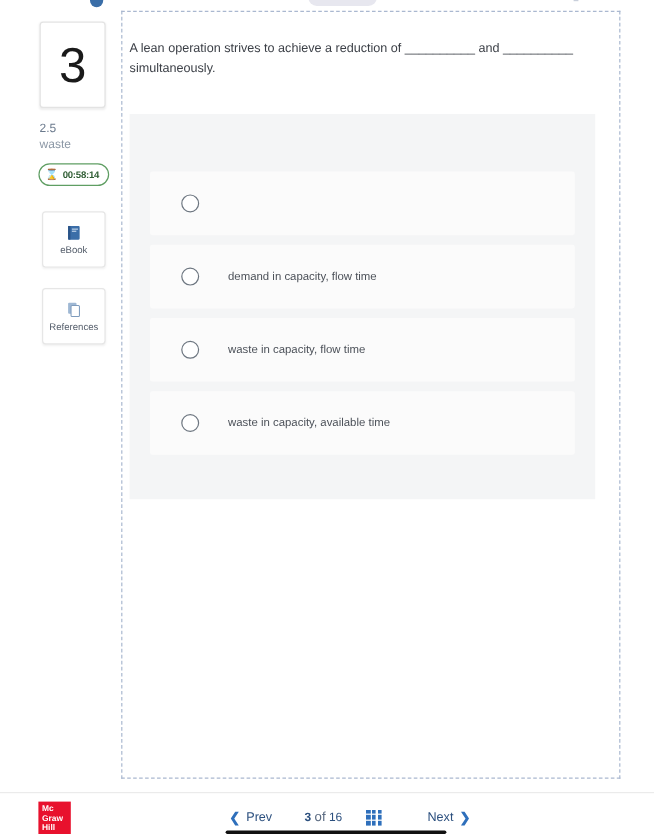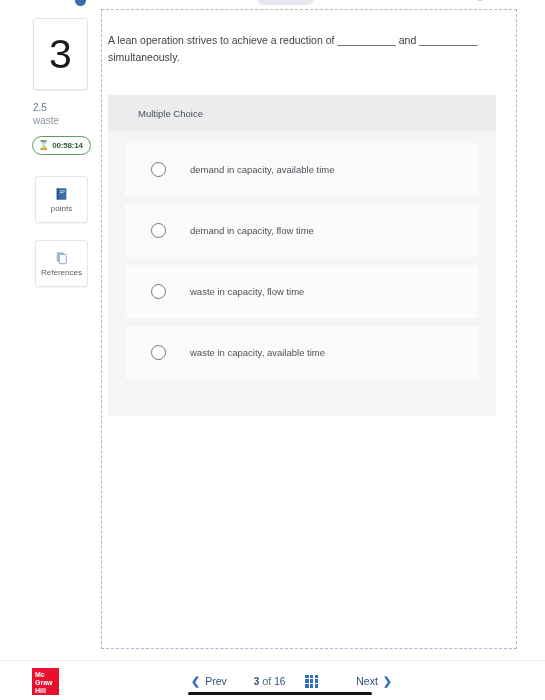--- a/index.html
+++ b/index.html
@@ -188,47 +188,43 @@
 
   <div class="tool-btn" id="ebook-btn">
     <span class="ic-book">
       <svg viewBox="0 0 16 16" width="14" height="14">
         <rect x="2" y="1.5" width="11" height="13" rx="1" fill="#3b6ea8"></rect>
         <rect x="2" y="1.5" width="2.2" height="13" fill="#2a5488"></rect>
         <rect x="5.6" y="4" width="5.8" height="1" fill="#cfe0f2"></rect>
         <rect x="5.6" y="6" width="4.2" height="1" fill="#cfe0f2"></rect>
       </svg>
     </span>
-    <span class="tlabel">points</span>
+    <span class="tlabel">eBook</span>
   </div>
 
   <div class="tool-btn" id="ref-btn">
     <span class="ic-ref">
       <svg viewBox="0 0 16 16" width="14" height="14">
         <rect x="2" y="1.5" width="8" height="10.5" rx="1" fill="#9fb8d4"></rect>
         <rect x="4.8" y="4" width="8" height="10.5" rx="1" fill="#ffffff" stroke="#7f9cbd" stroke-width="1"></rect>
       </svg>
     </span>
     <span class="tlabel">References</span>
   </div>
 </div>
 
 <div class="dotted-region"></div>
 
 <div class="qtext">A lean operation strives to achieve a reduction of __________ and __________ simultaneously.</div>
 
 <div class="ans-panel">
-  <div class="ans-header">
-    <span>Multiple Choice</span>
-  </div>
 
   <div class="opt-list">
     <div class="opt-row">
       <div class="radio"></div>
-      <div class="opt-text">demand in capacity, available time</div>
     </div>
     <div class="opt-row">
       <div class="radio"></div>
       <div class="opt-text">demand in capacity, flow time</div>
     </div>
     <div class="opt-row">
       <div class="radio"></div>
       <div class="opt-text">waste in capacity, flow time</div>
     </div>
     <div class="opt-row">

